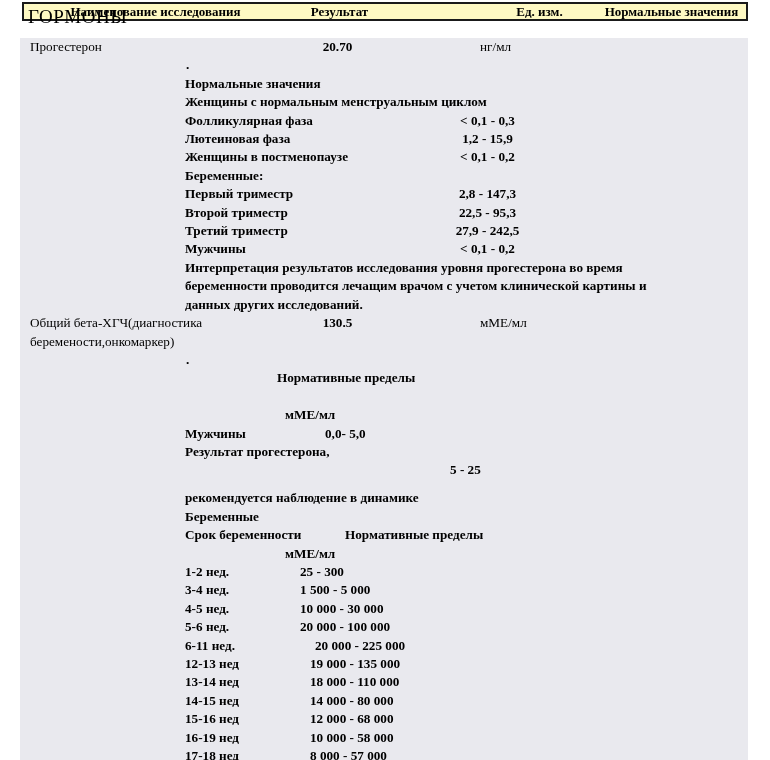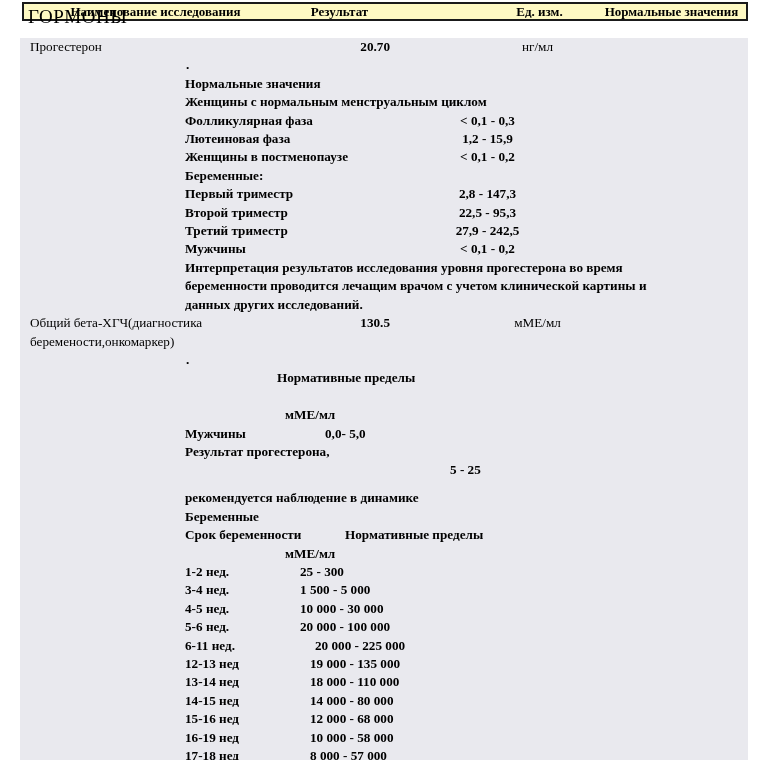--- a/index.html
+++ b/index.html
@@ -26,22 +26,22 @@
     position:absolute; top:38px; left:20px; width:728px;
     background:#e9e9ee; padding-bottom:11px;
   }
   .line { min-height:18.4px; line-height:18.4px; display:flex; }
 
   .result-row {
     display:grid; grid-template-columns:265px 105px 90px 115px 1fr;
     align-items:start; line-height:18.4px;
   }
   .result-row .tname { padding-left:10px; white-space:pre-line; }
-  .result-row .tres  { text-align:right; font-weight:bold; }
-  .result-row .tunit { text-align:center; }
+  .result-row .tres  { text-align:center; font-weight:bold; }
+  .result-row .tunit { }
 
   .dot-line { padding-left:166px; font-weight:bold; }
 
   .refblock { padding-left:165px; font-weight:bold; }
   .refblock .line { display:flex; }
   .plabel { min-width:245px; }
   .pvalue { width:115px; text-align:center; white-space:nowrap; }
 
   .interp { white-space:pre-line; line-height:18.4px; max-width:520px; }
 

